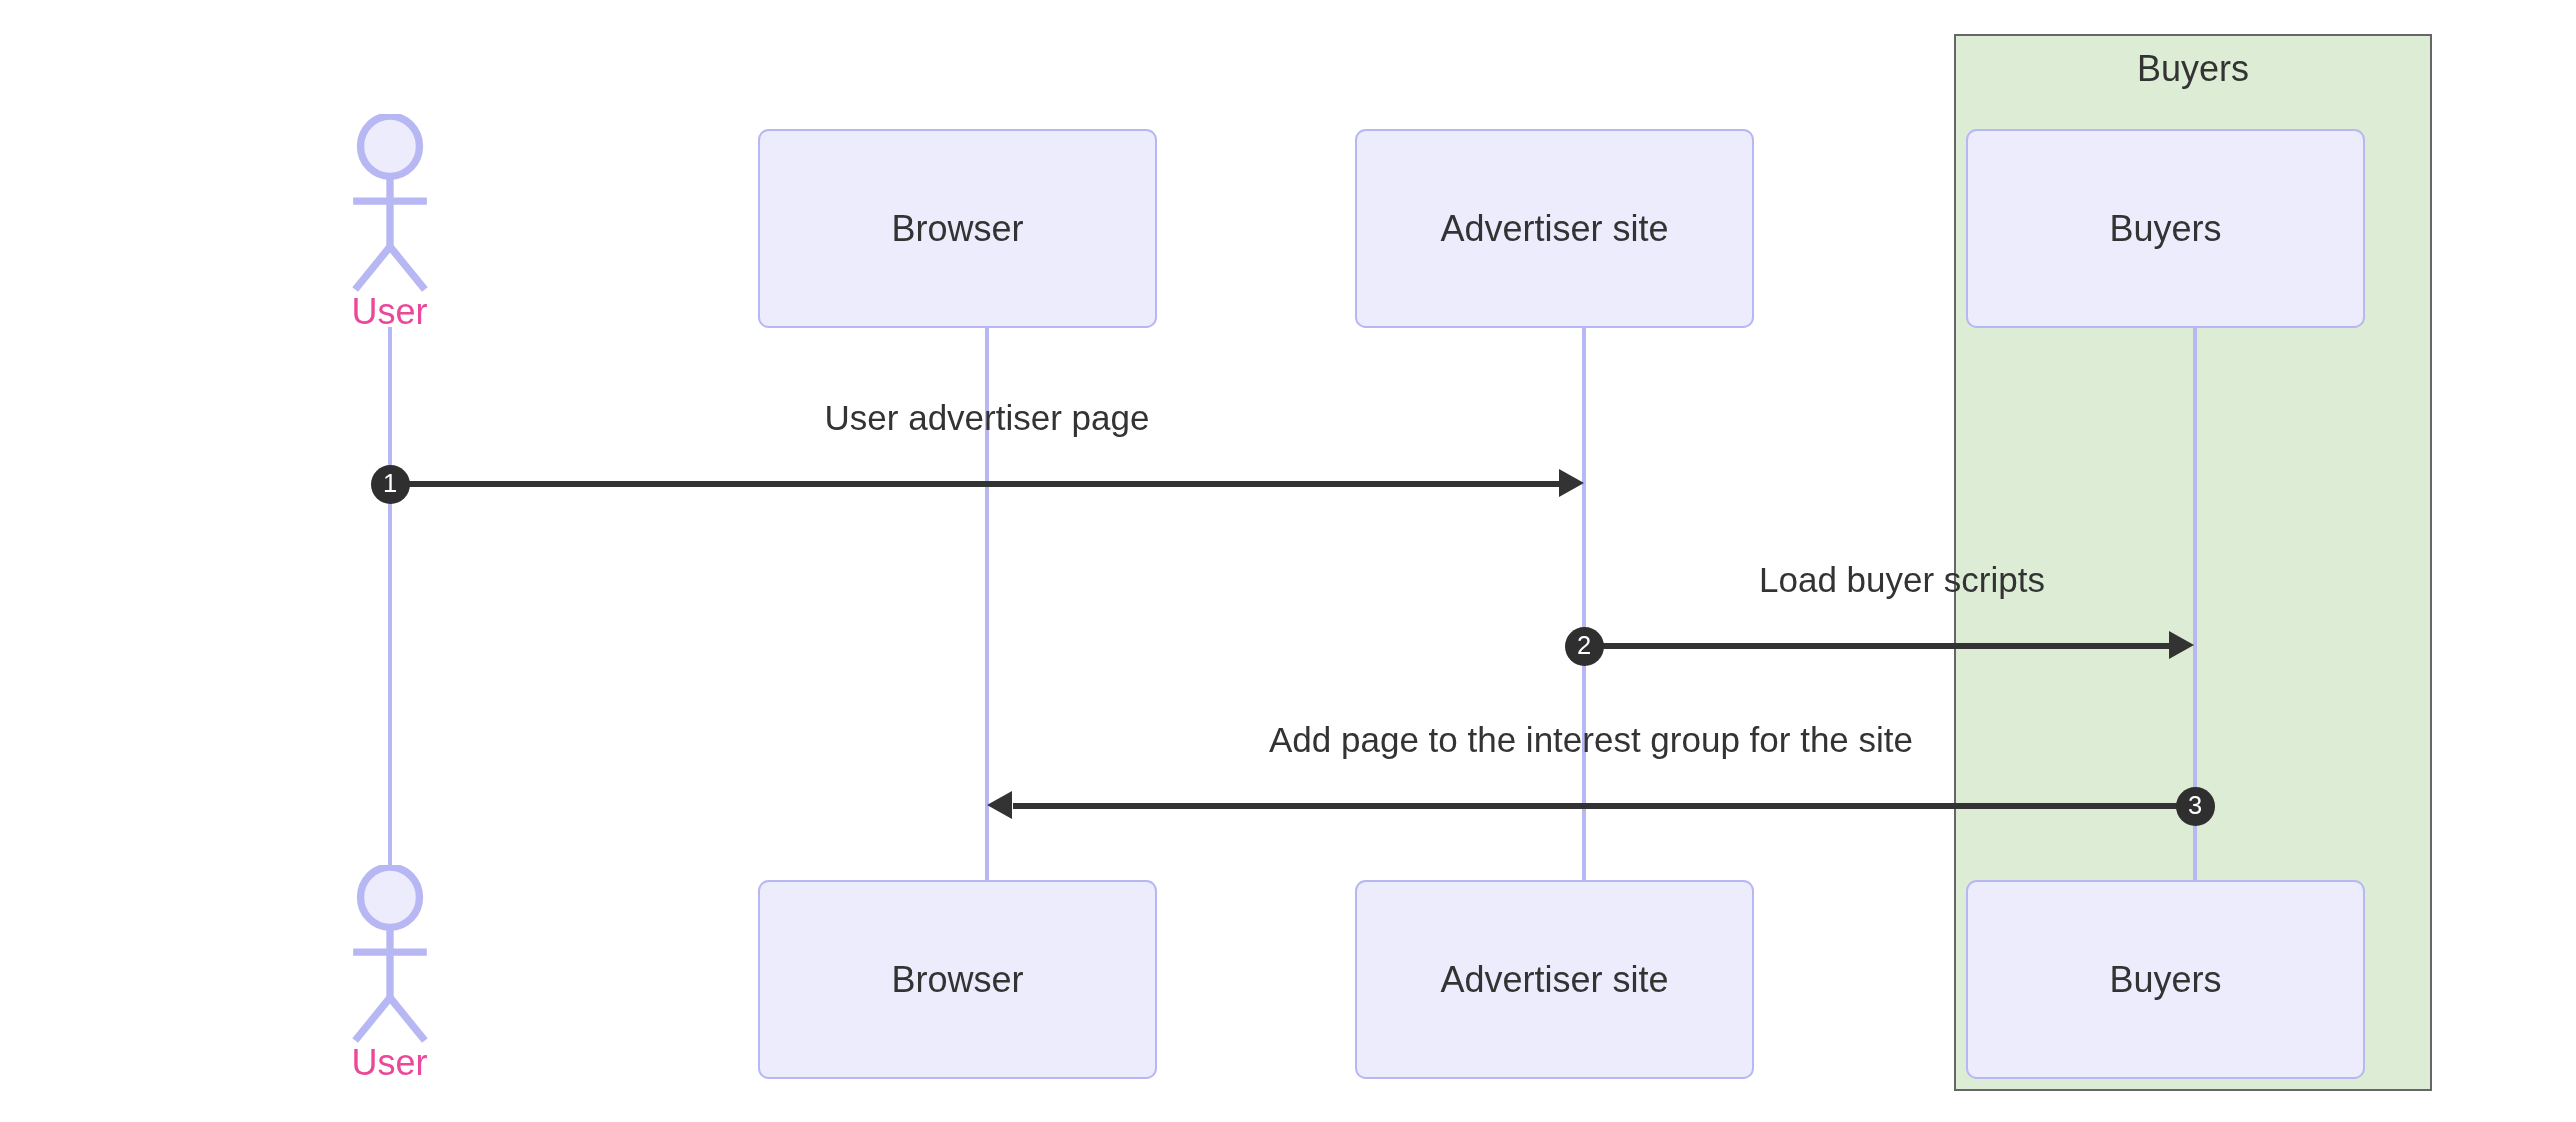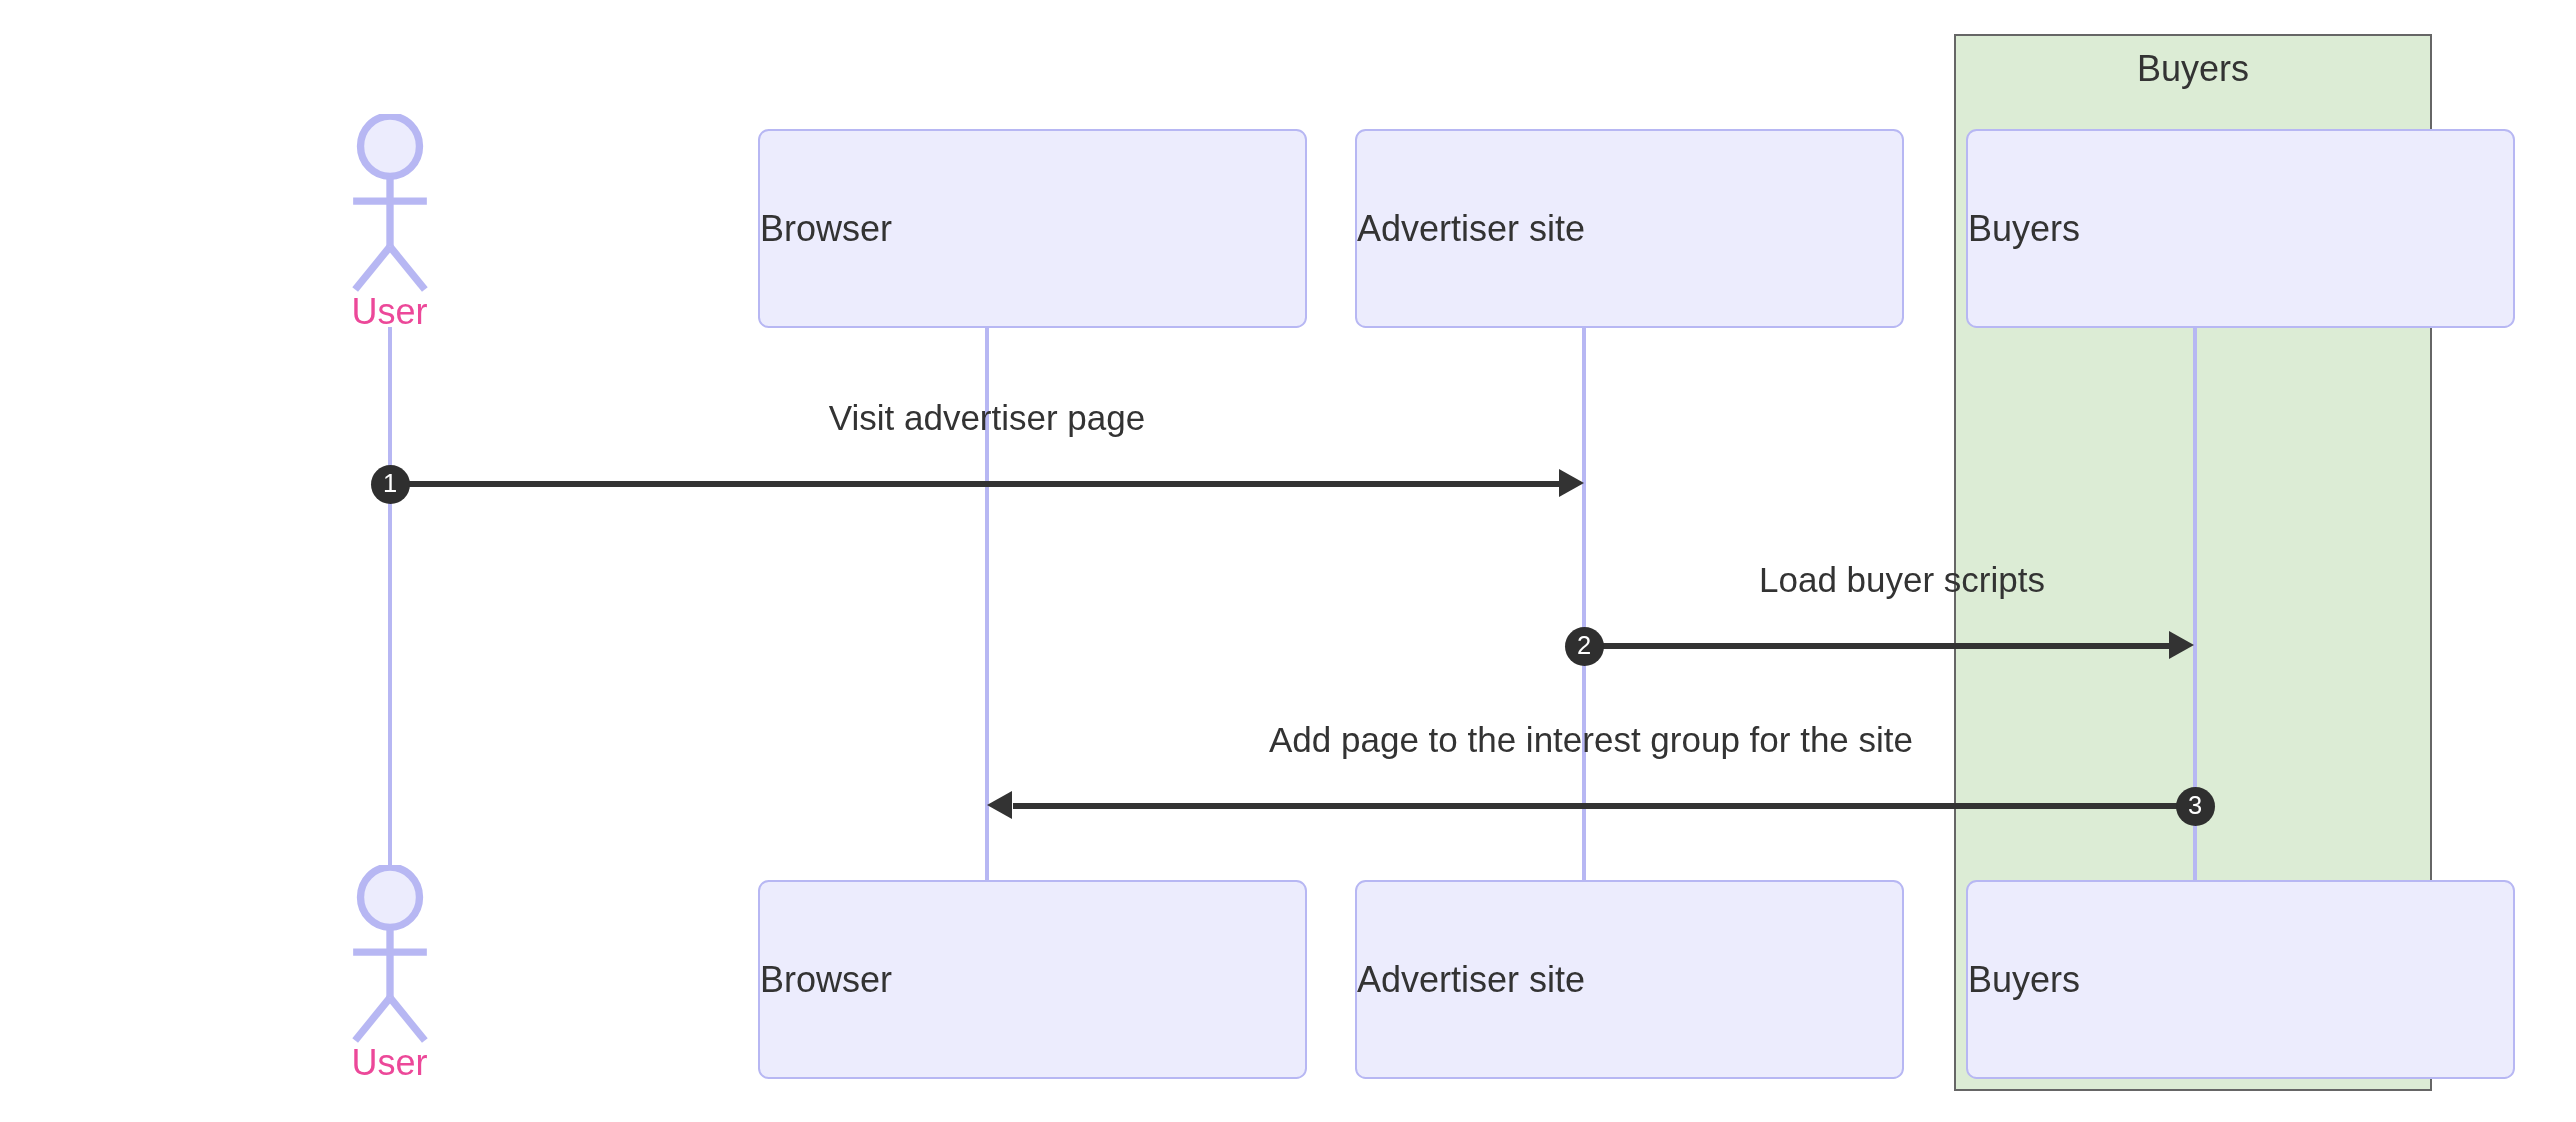--- a/index.html
+++ b/index.html
@@ -54,28 +54,29 @@
     margin-left: -2px;
   }
   .lifeline.actor-line {
     top: 327px;
     height: 553px;
   }
 
   
   .participant {
     position: absolute;
-    width: 549px;
+    width: 399px;
     height: 199px;
     background: #ececfd;
     border: 2.7px solid #b7b7f3;
     border-radius: 10.7px;
     box-sizing: border-box;
     display: flex;
     align-items: center;
+    justify-content: center;
     margin-left: -229px;
   }
   .participant span {
     font-size: 36px;
     color: #333333;
     white-space: nowrap;
     line-height: 1.2;
   }
 
   
@@ -175,21 +176,21 @@
   <div class="participant" style="left:1575px; top:129px;">
     <span>Advertiser site</span>
   </div>
 
   <div class="participant" style="left:2186px; top:129px;">
     <span>Buyers</span>
   </div>
 
   <div class="msg-line" style="left:381px; top:484px; width:1169px;"></div>
   <div class="arrow-head right" style="left:1550px; top:484px;"></div>
-  <div class="msg-label" style="left:978px; top:397px;">Visit advertiser page</div>
+  <div class="msg-label" style="left:978px; top:397px;">User advertiser page</div>
   <div class="seq-badge" style="left:381px; top:484px;">1</div>
 
   <div class="msg-line" style="left:1575px; top:646px; width:585px;"></div>
   <div class="arrow-head right" style="left:2160px; top:646px;"></div>
   <div class="msg-label" style="left:1893px; top:559px;">Load buyer scripts</div>
   <div class="seq-badge" style="left:1575px; top:646px;">2</div>
 
   <div class="msg-line" style="left:1004px; top:806px; width:1182px;"></div>
   <div class="arrow-head left" style="left:978px; top:806px;"></div>
   <div class="msg-label" style="left:1582px; top:719px;">Add page to the interest group for the site</div>

